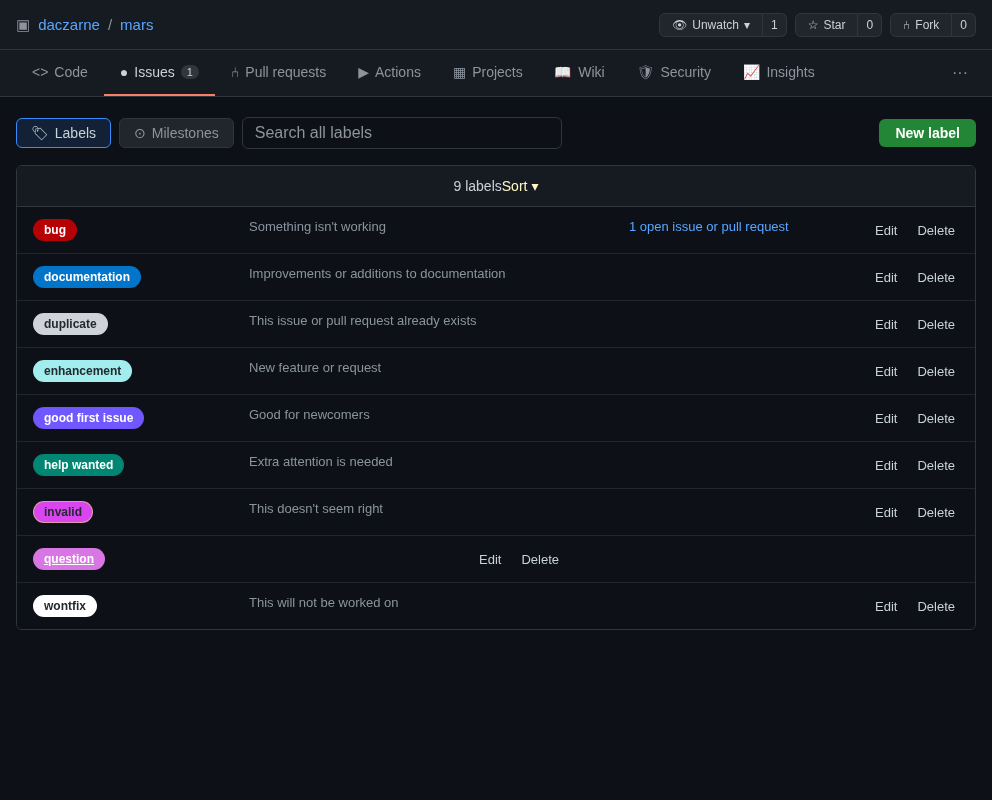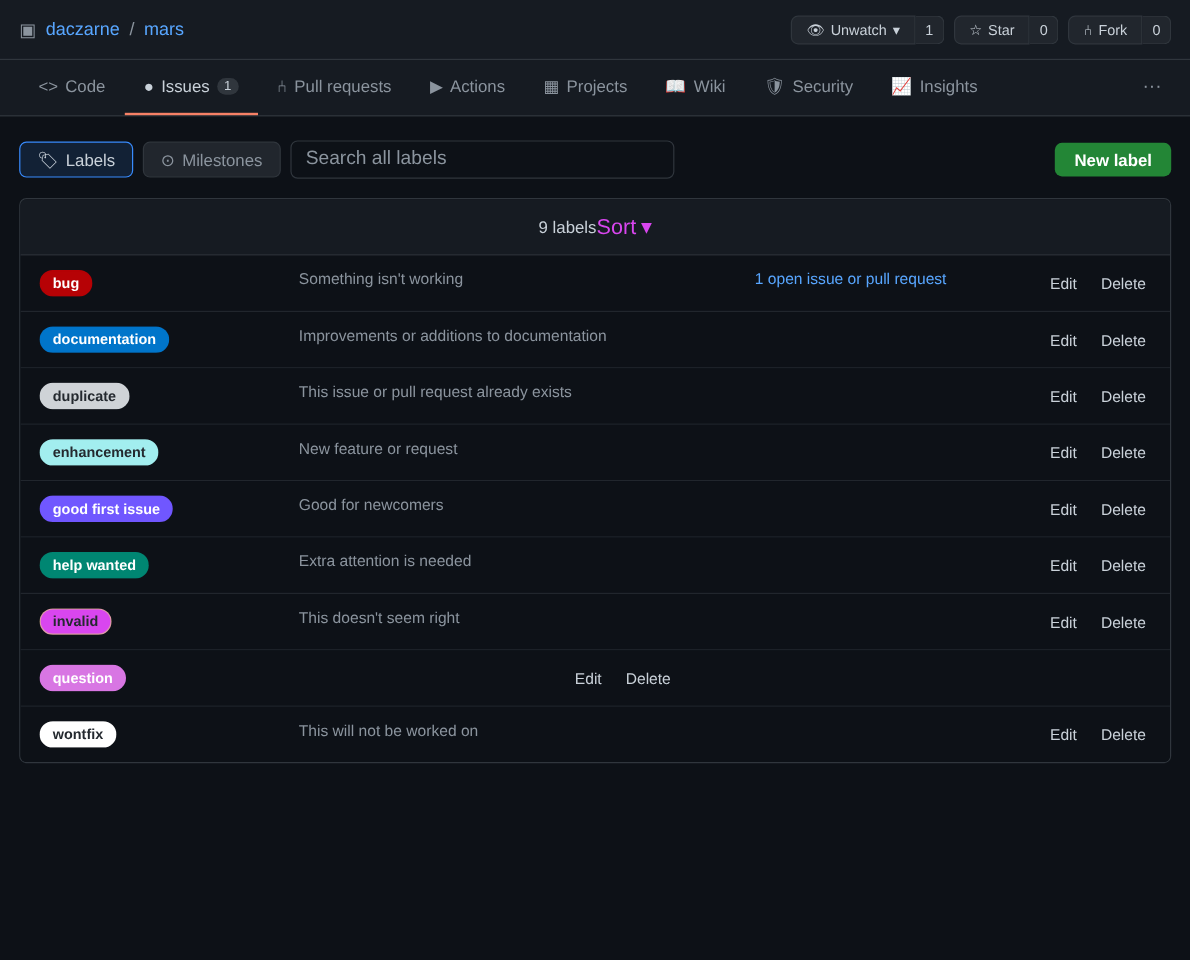--- a/index.html
+++ b/index.html
@@ -188,25 +188,25 @@
       padding: 12px 16px;
       background: #161b22;
       border-bottom: 1px solid #30363d;
       color: #c9d1d9;
       font-size: 14px;
     }
     .sort-btn {
       display: inline-flex;
       align-items: center;
       gap: 4px;
-      color: #d946ef;
+      color: #fef9c3;
       cursor: pointer;
       background: none;
       border: none;
-      font-size: 18px;
+      font-size: 14px;
     }
 
     .label-row {
       display: flex;
       padding: 12px 16px;
       border-bottom: 1px solid #21262d;
       background: #0d1117;
     }
     .label-row:last-child { border-bottom: none; }
 
@@ -438,21 +438,21 @@
     </div>
     <div class="label-desc-col">This doesn't seem right</div>
     <div class="label-issues-col"></div>
     <div class="label-actions-col">
       <button class="label-action-btn">Edit</button>
       <button class="label-action-btn delete">Delete</button>
     </div>
   </div>
         <div class="label-row">
     <div class="label-name-col">
-      <span class="label-badge" style="background-color:#d876e3; color:#ffffff; border-color:#d876e388;">
+      <span class="label-badge" style="background-color:#d876e3; color:#ffffff; border-color:#d876e388;text-decoration:underline;">
         question
       </span>
     </div>
     <div class="label-issues-col"></div>
     <div class="label-actions-col">
       <button class="label-action-btn">Edit</button>
       <button class="label-action-btn delete">Delete</button>
     </div>
   </div>
         <div class="label-row">

